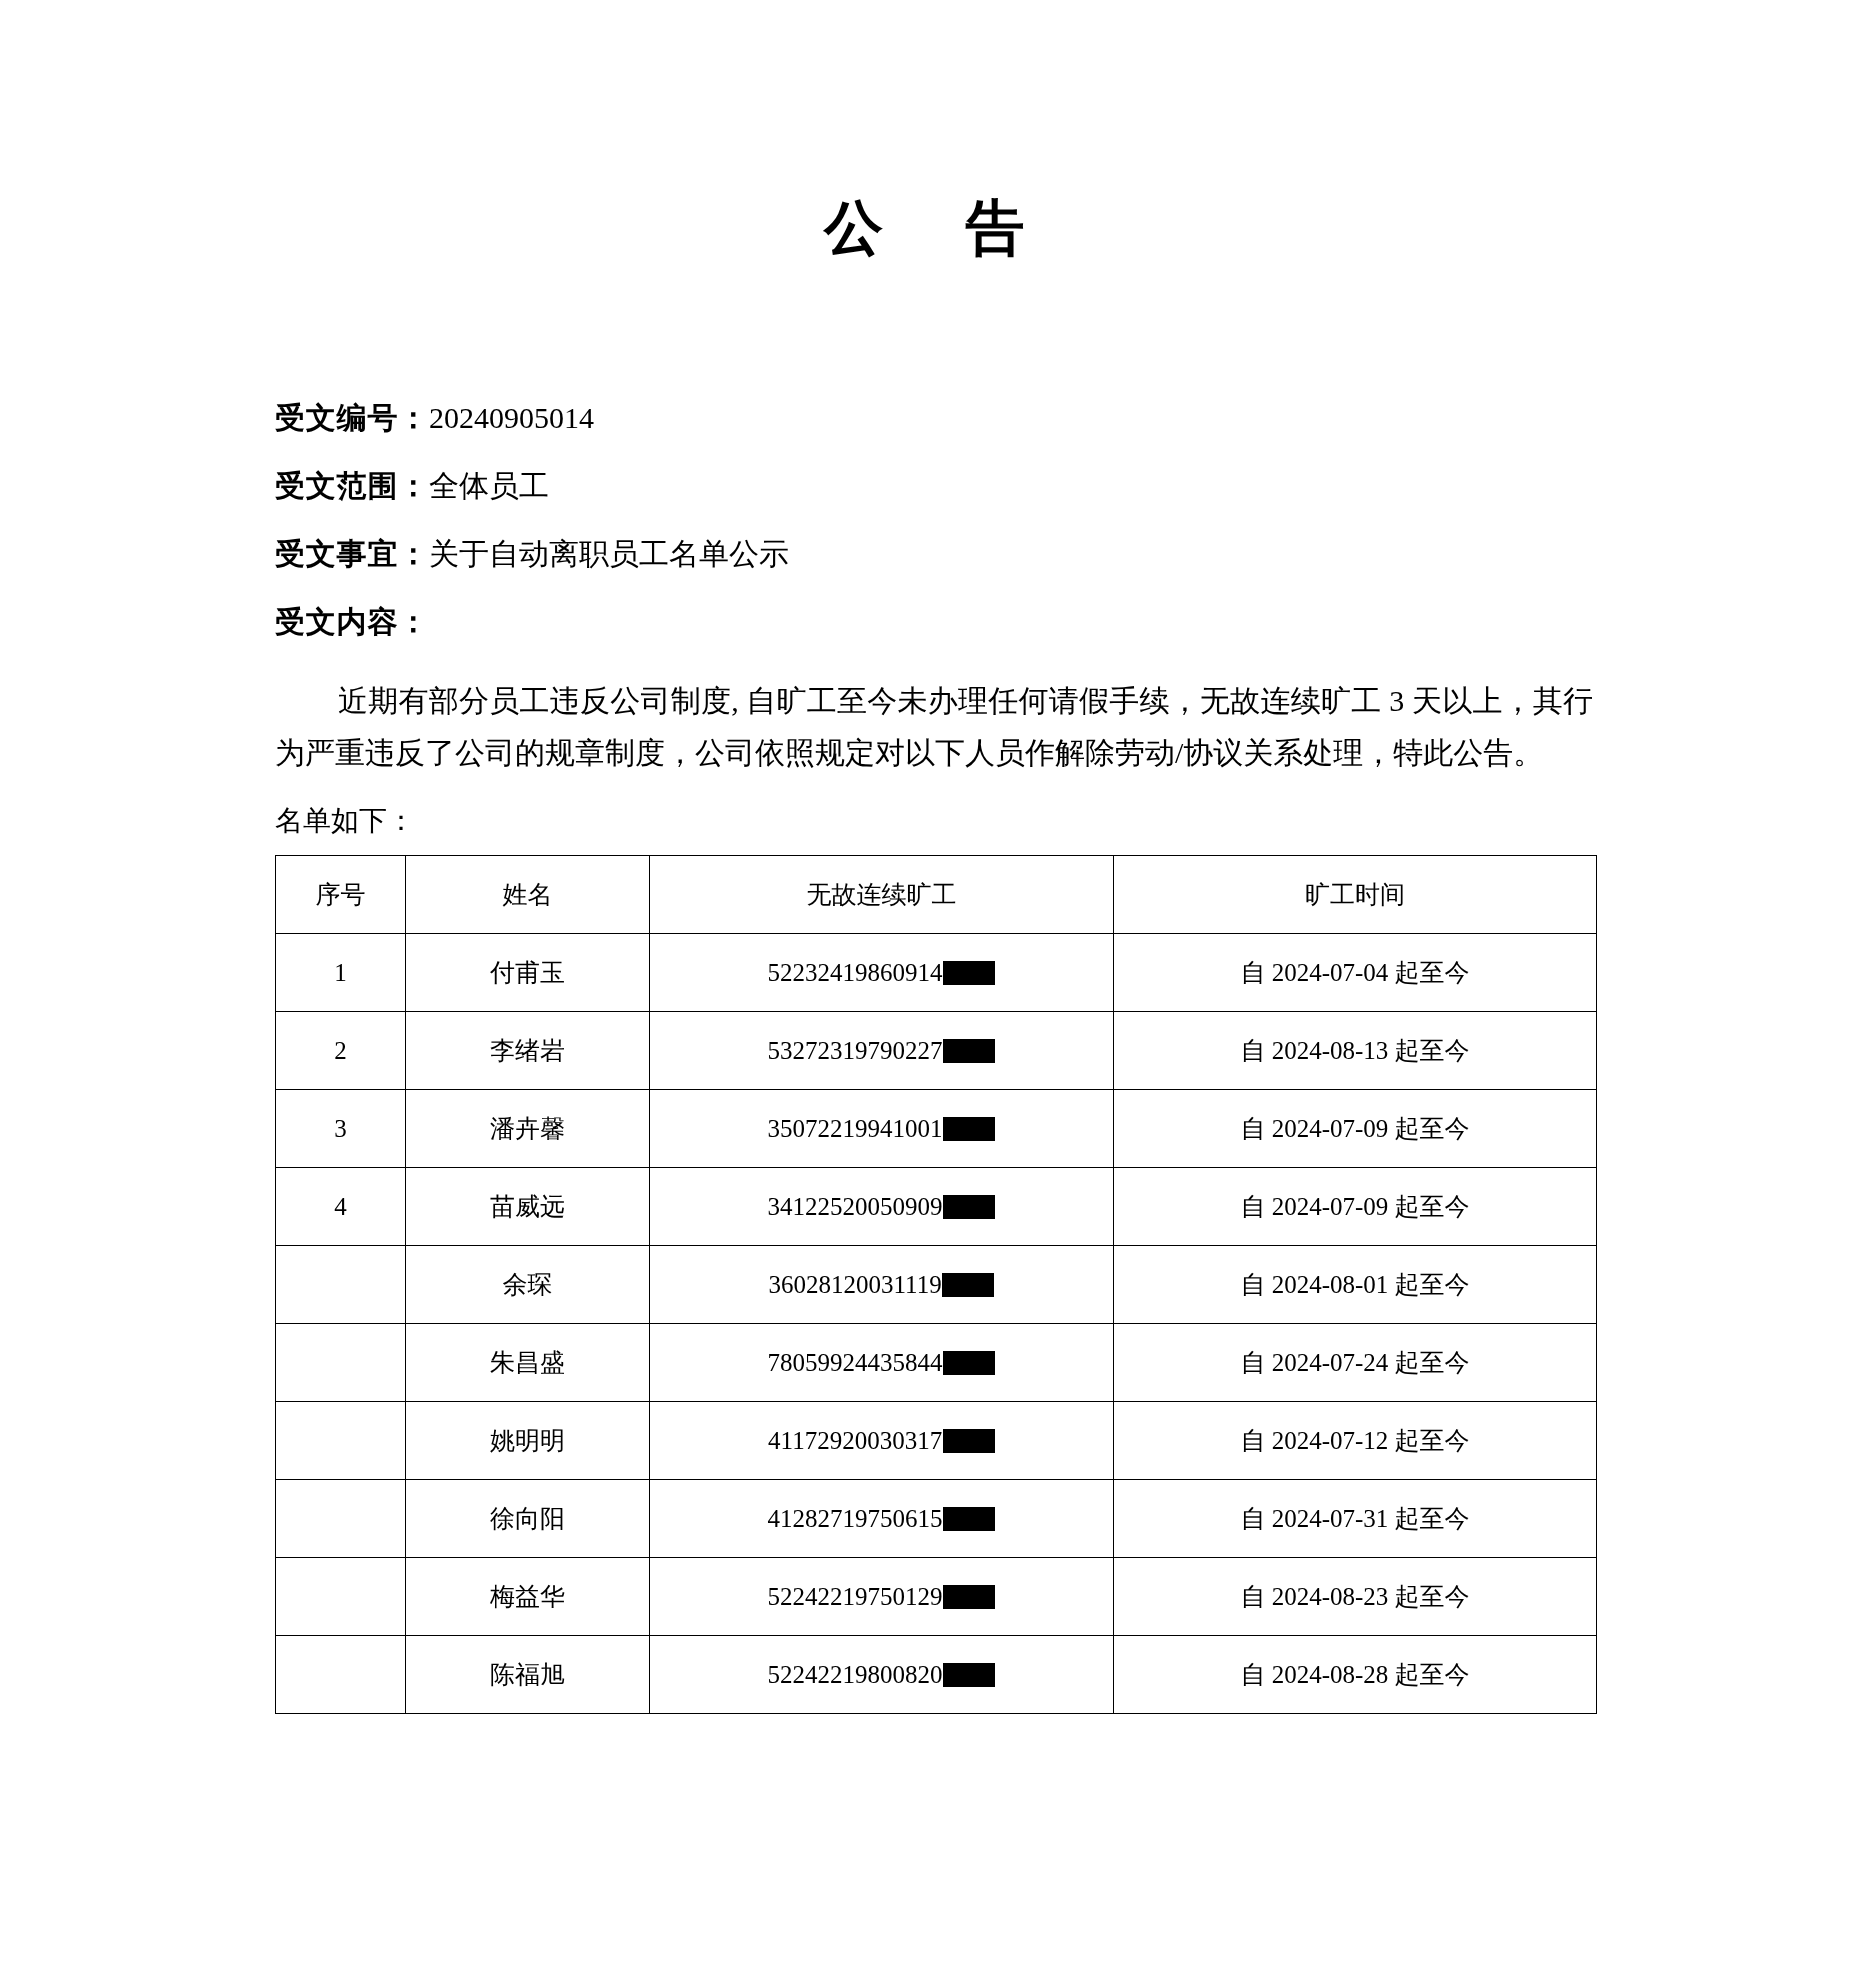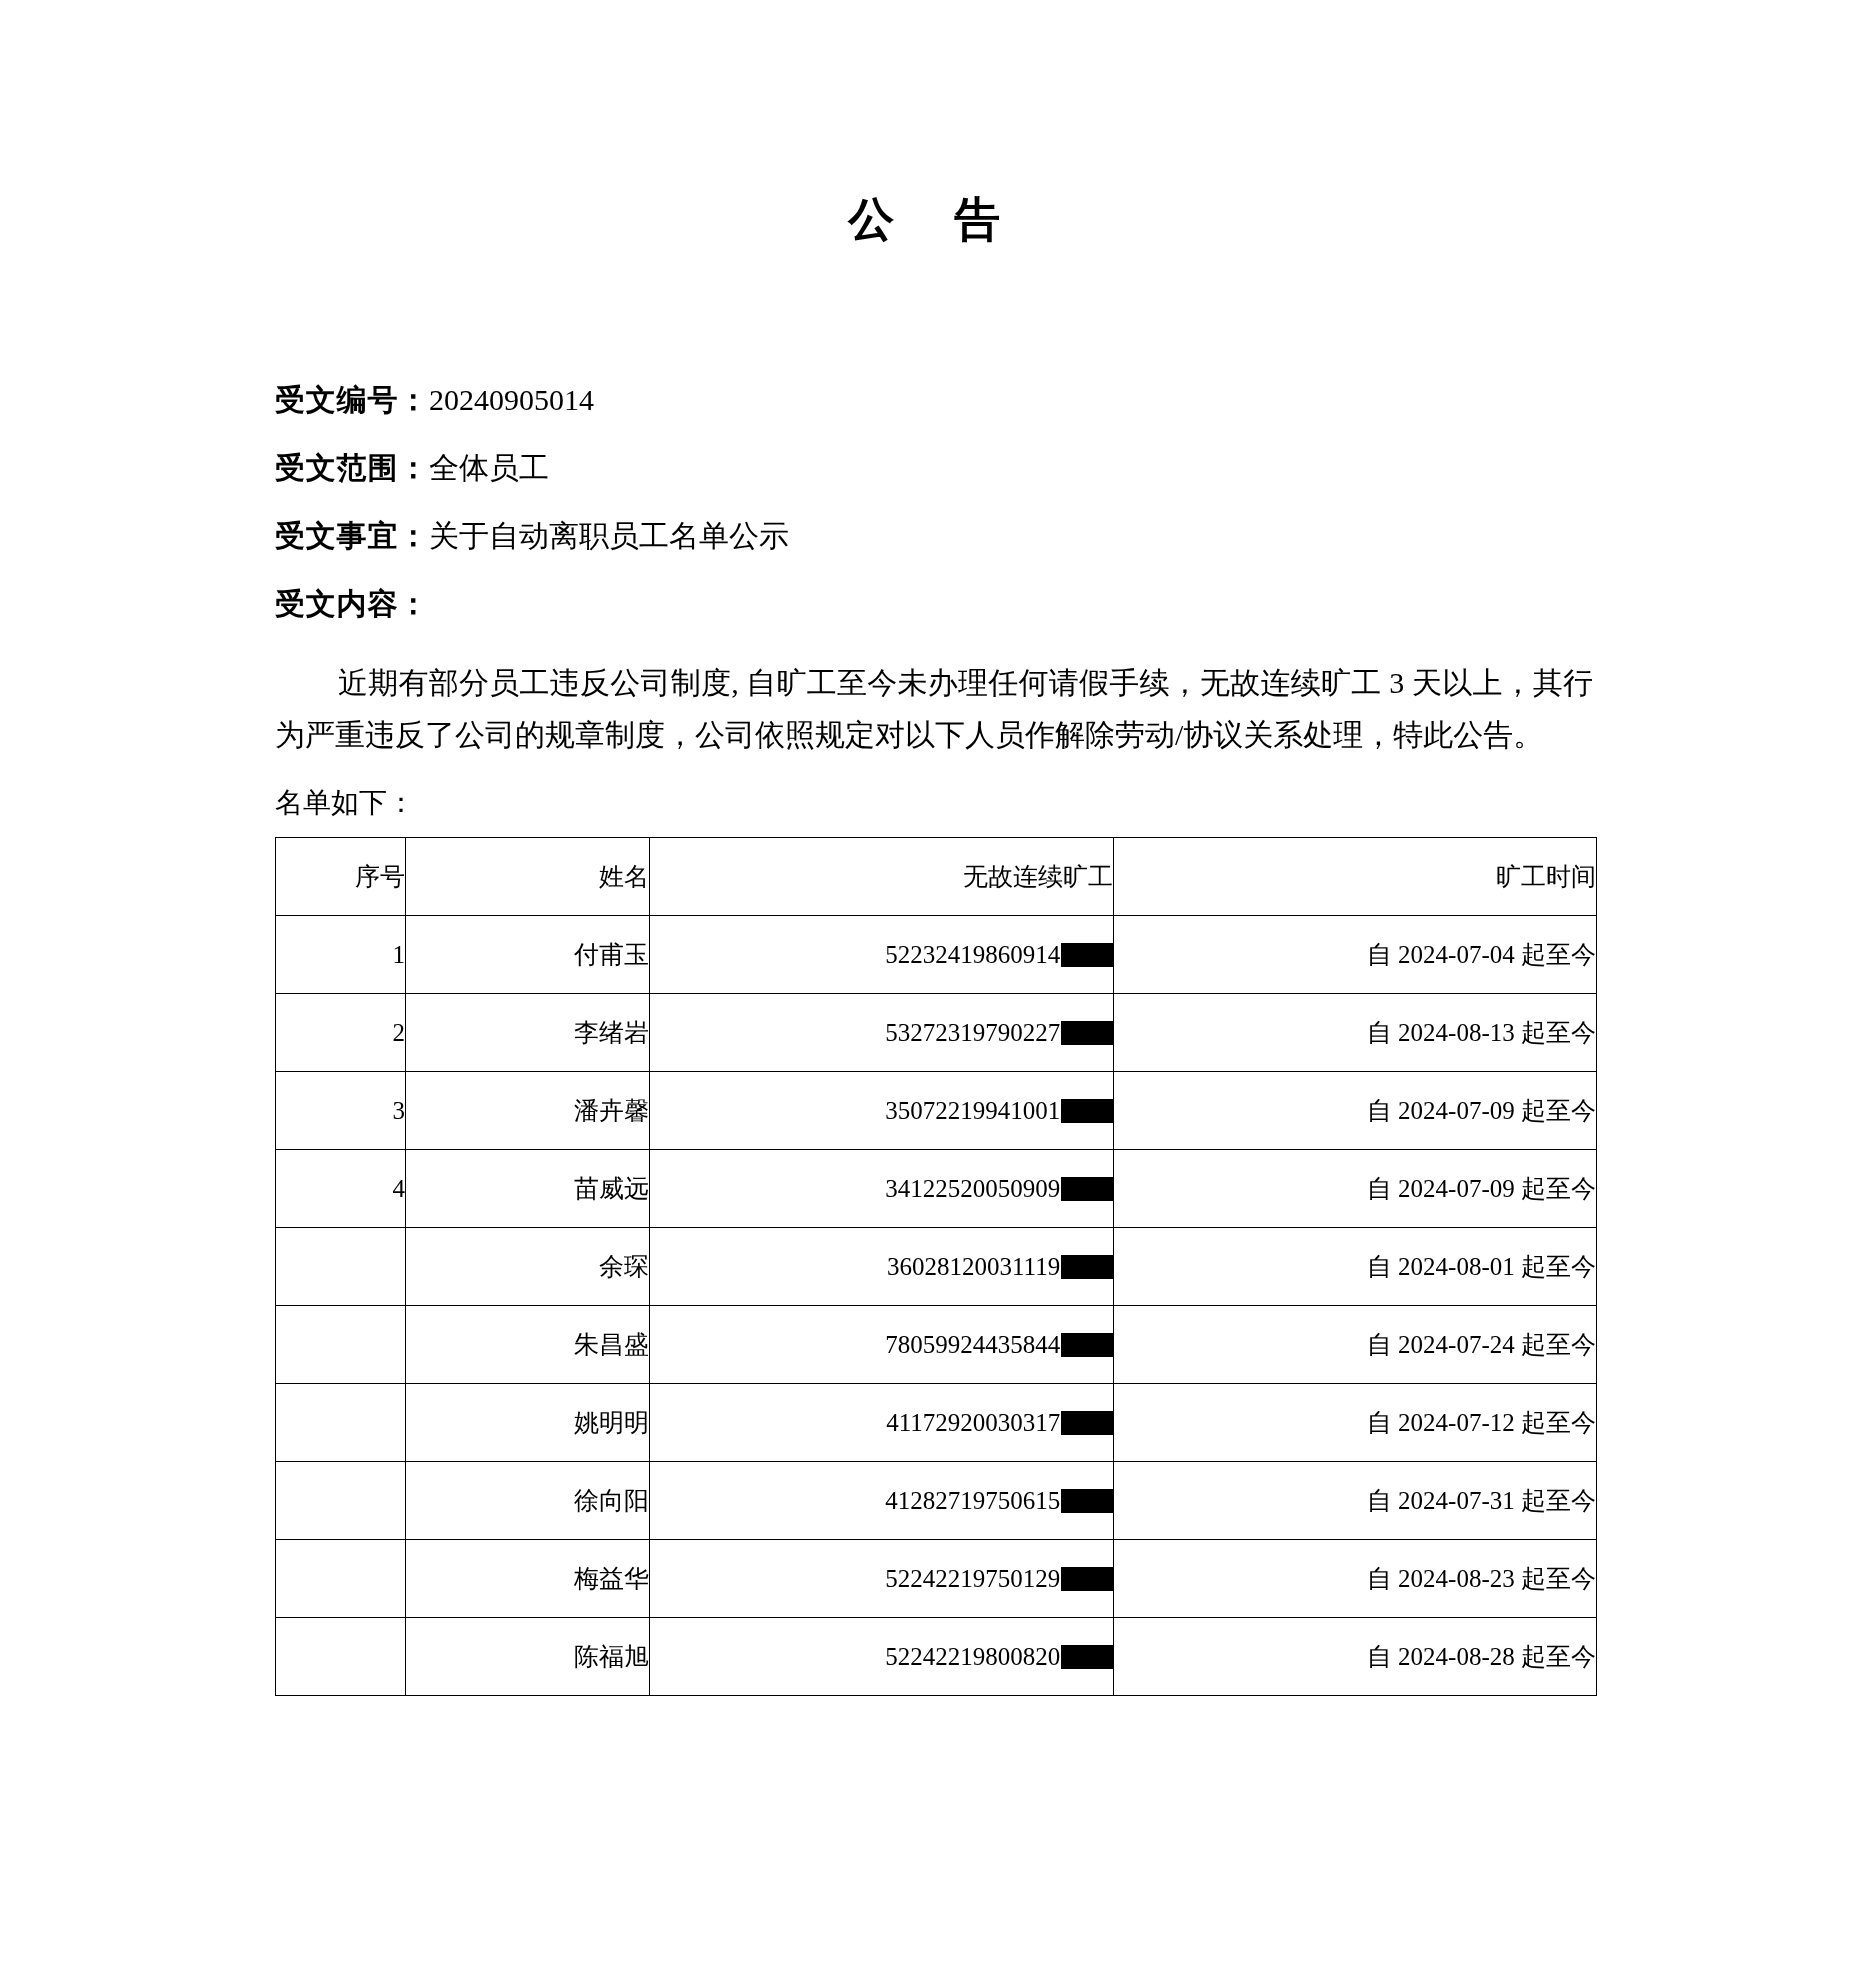--- a/index.html
+++ b/index.html
@@ -17,26 +17,26 @@
   }
   .page {
     position: relative;
     width: 1872px;
     height: 2647px;
     box-sizing: border-box;
     padding: 0 275px;
   }
   .doc-title {
     text-align: center;
-    font-size: 46px;
+    font-size: 59px;
     font-weight: bold;
     letter-spacing: 23.6px;
     margin-top: 189px;
     margin-bottom: 0;
-    font-family: Liberation Sans, sans-serif;
+    font-family: Liberation Mono, monospace;
   }
   .meta-block {
     margin-top: 134px;
   }
   .meta-row {
     font-size: 30px;
     line-height: 1.0;
     margin-bottom: 38px;
     white-space: nowrap;
   }
@@ -69,21 +69,21 @@
   table.roster {
     border-collapse: collapse;
     width: 1321px;
     margin: 0;
     table-layout: fixed;
   }
   table.roster th, table.roster td {
     border: 1.6px solid #000000;
     font-size: 25px;
     font-weight: normal;
-    text-align: right;
+    text-align: center;
     vertical-align: middle;
     height: 77px;
     padding: 0;
   }
   table.roster th {
     font-weight: normal;
   }
   col.c-idx { width: 130px; }
   col.c-name { width: 244px; }
   col.c-id { width: 464px; }

